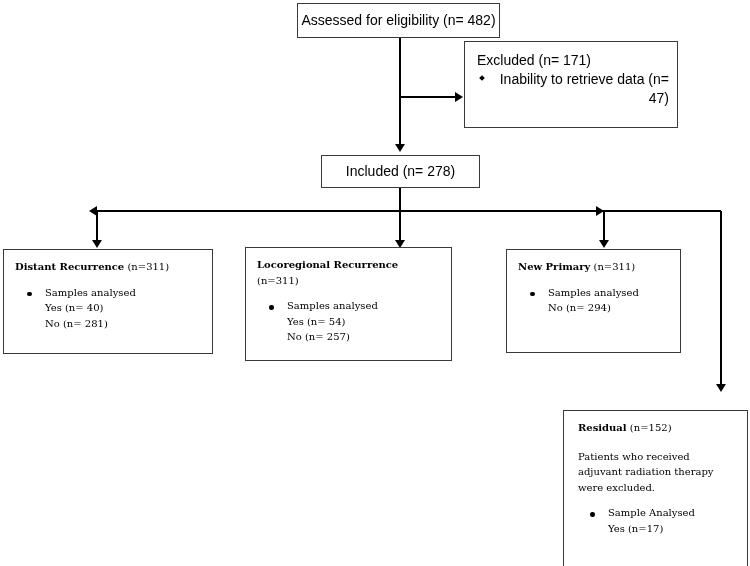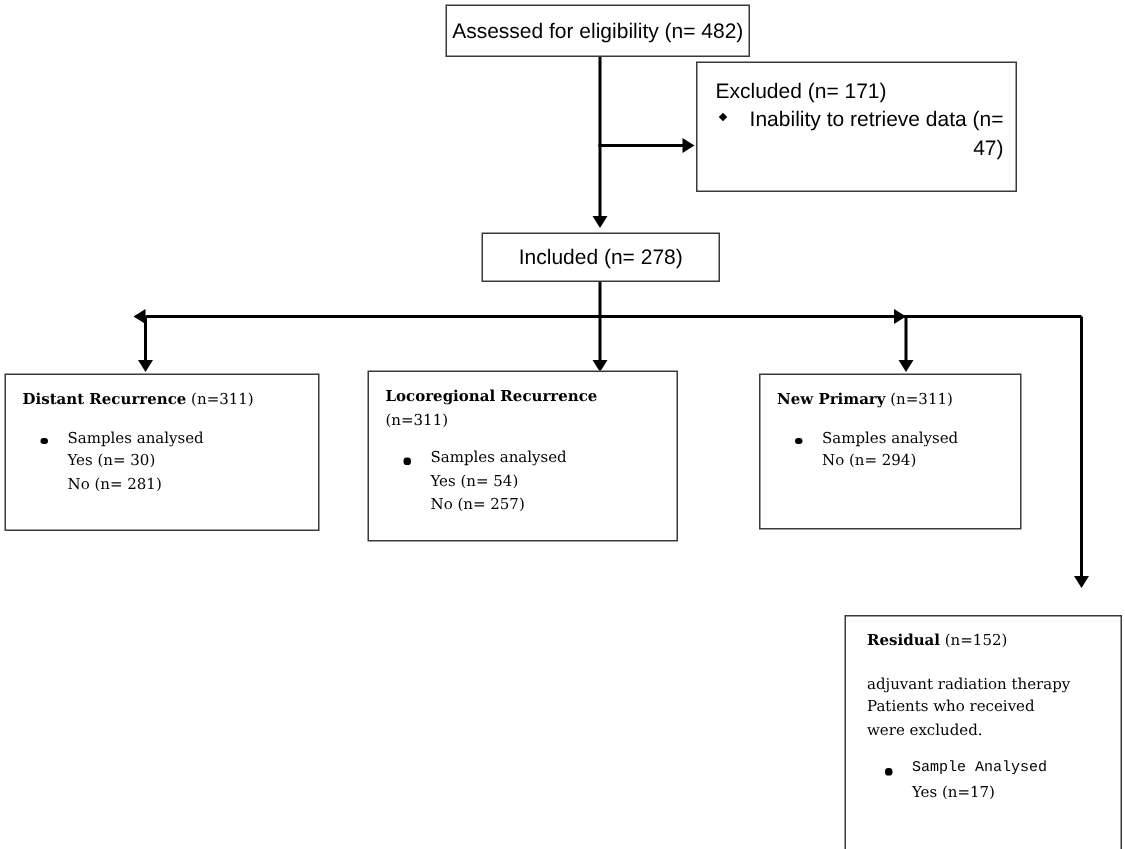--- a/index.html
+++ b/index.html
@@ -179,21 +179,21 @@
 
   <div class="box box-alt" style="left:3px; top:249px; width:210px; height:105px;">
     <div class="inner">
       <div class="title">
         <span>Distant Recurrence</span><span class="thin"> (n=311)</span>
       </div>
       <div class="bullet-row">
         <span class="dot"></span>
         <span>Samples analysed</span>
       </div>
-      <div class="sub">Yes (n= 30)</div>
+      <div class="sub">Yes (n= 40)</div>
       <div class="sub">No (n= 281)</div>
     </div>
   </div>
 
   <div class="box box-alt" style="left:245px; top:247px; width:207px; height:114px;">
     <div class="inner">
       <div class="title">Locoregional Recurrence</div>
       <div>(n=311)</div>
       <div class="bullet-row">
         <span class="dot"></span>
@@ -216,25 +216,25 @@
       <div class="sub">No (n= 294)</div>
     </div>
   </div>
 
   <div class="box box-alt" style="left:563px; top:410px; width:185px; height:170px;">
     <div class="inner" style="padding:9px 10px 6px 14px;">
       <div class="title">
         <span>Residual</span><span class="thin"> (n=152)</span>
       </div>
       <div class="para">
+        <div>Patients who received</div>
         <div>adjuvant radiation therapy</div>
-        <div>Patients who received</div>
         <div>were excluded.</div>
       </div>
-      <div class="bullet-row" style="font-family:Liberation Mono, monospace;">
+      <div class="bullet-row" style="">
         <span class="dot"></span>
         <span>Sample Analysed</span>
       </div>
       <div class="sub">Yes (n=17)</div>
     </div>
   </div>
 
 </div>
 
 </body></html>

